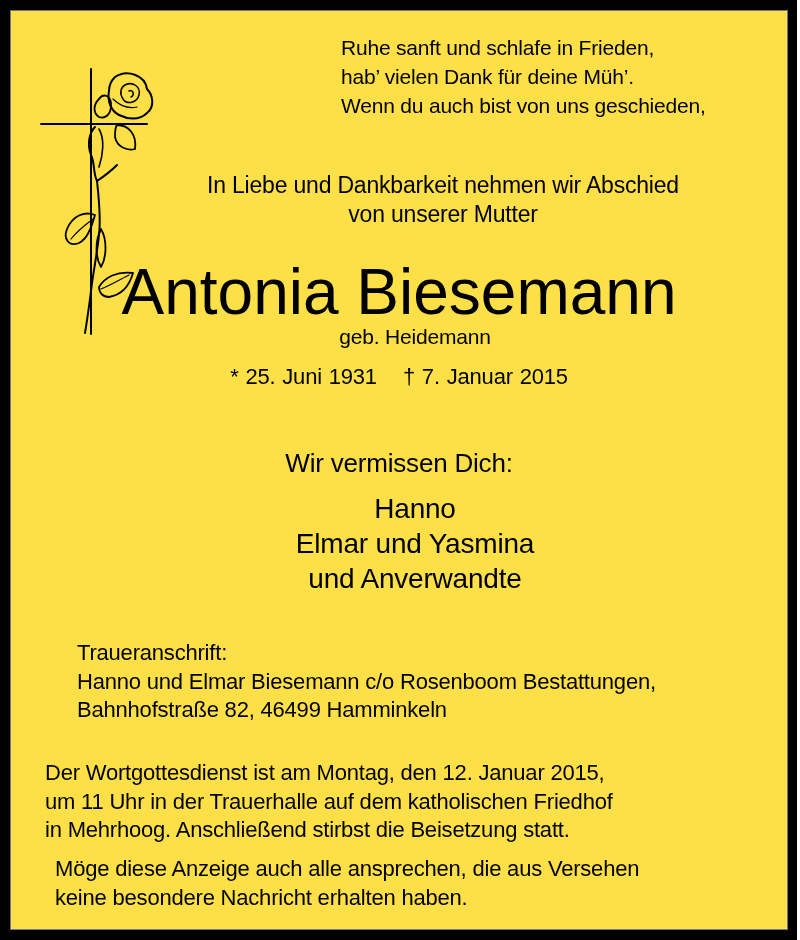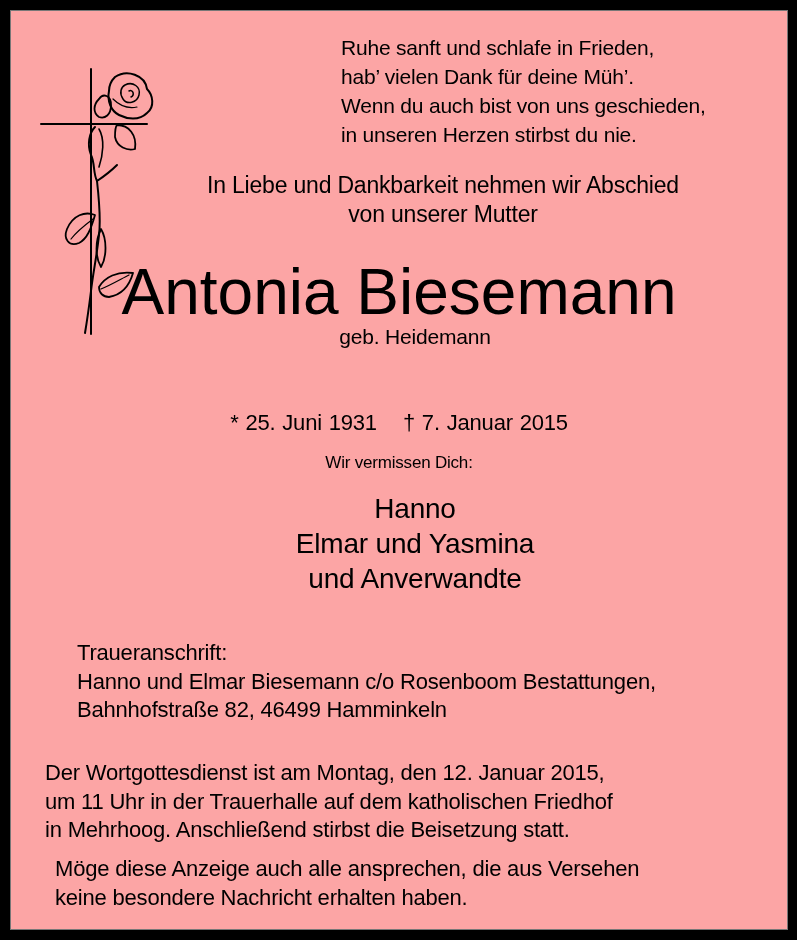--- a/index.html
+++ b/index.html
@@ -3,32 +3,32 @@
   <meta charset="utf-8">
   <style>
     html, body { margin: 0; padding: 0; background: #ffffff; }
     body { width: 800px; height: 940px; position: relative; overflow: hidden; }
     .frame {
       position: absolute; left: 0; top: 0; width: 797px; height: 940px;
       background: #000; box-sizing: border-box;
     }
     .paper {
       position: absolute; left: 10px; top: 10px; width: 778px; height: 920px;
-      background: #fca5a5; border: 1px solid #777; box-sizing: border-box;
+      background: #fde047; border: 1px solid #777; box-sizing: border-box;
       font-family: "Liberation Sans", sans-serif; color: #000;
     }
     .t { position: absolute; white-space: nowrap; letter-spacing: -0.2px; }
     .c { left: 0; width: 776px; text-align: center; }
     .poem { left: 330px; top: 22px; font-size: 21px; line-height: 29px; }
     .intro { top: 160px; font-size: 23px; line-height: 29px; padding-left: 44px; }
     .name { top: 250px; font-size: 64px; line-height: 62px; letter-spacing: 0; }
     .maiden { top: 312px; font-size: 21px; line-height: 28px; margin-left: 16px; }
-    .dates { top: 352px; font-size: 22px; line-height: 28px; word-spacing: 1px; margin-top: 46px; }
+    .dates { top: 352px; font-size: 22px; line-height: 28px; word-spacing: 1px; }
     .dates .gap { display: inline-block; width: 26px; }
-    .miss { top: 438px; font-size: 17px; line-height: 28px; }
+    .miss { top: 438px; font-size: 26px; line-height: 28px; }
     .family { top: 480px; font-size: 28px; line-height: 35px; margin-left: 16px; }
     .addr { left: 42px; top: 628px; font-size: 22px; line-height: 28.5px; margin-left: 24px; }
     .service { left: 34px; top: 748px; font-size: 22px; line-height: 28.5px; }
     .note { left: 44px; top: 844px; font-size: 22px; line-height: 28.5px; }
     .rose { position: absolute; left: 18px; top: 48px; width: 140px; height: 280px; }
   </style>
 </head>
 <body>
 
 <div class="frame"></div>
@@ -57,21 +57,20 @@
     <path d="M64 160 C56 166,48 172,42 180" stroke-width="1.2"></path>
 
     <path d="M70 228 C76 218,88 212,104 214 C100 228,92 236,80 238 C74 238,70 234,70 228 Z" stroke-width="1.8"></path>
     <path d="M72 230 C82 226,92 220,100 216" stroke-width="1.2"></path>
   </svg>
 
   <div class="t poem">
     <div>Ruhe sanft und schlafe in Frieden,</div>
     <div>hab’ vielen Dank für deine Müh’.</div>
     <div>Wenn du auch bist von uns geschieden,</div>
-    <div>in unseren Herzen stirbst du nie.</div>
   </div>
 
   <div class="t c intro">
     <div>In Liebe und Dankbarkeit nehmen wir Abschied</div>
     <div>von unserer Mutter</div>
   </div>
 
   <div class="t c name">Antonia Biesemann</div>
   <div class="t c maiden">geb. Heidemann</div>
 

